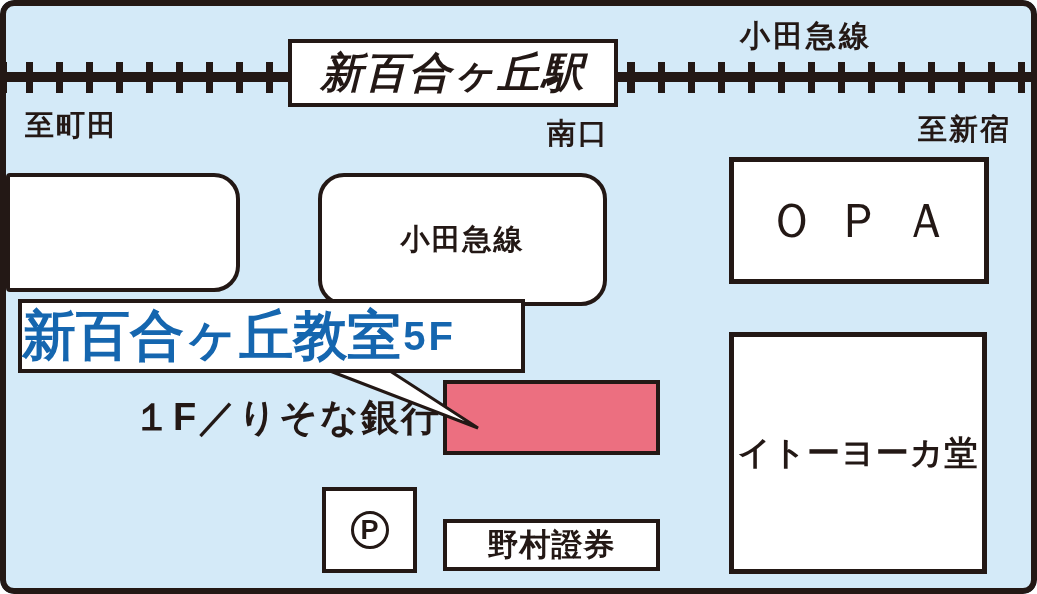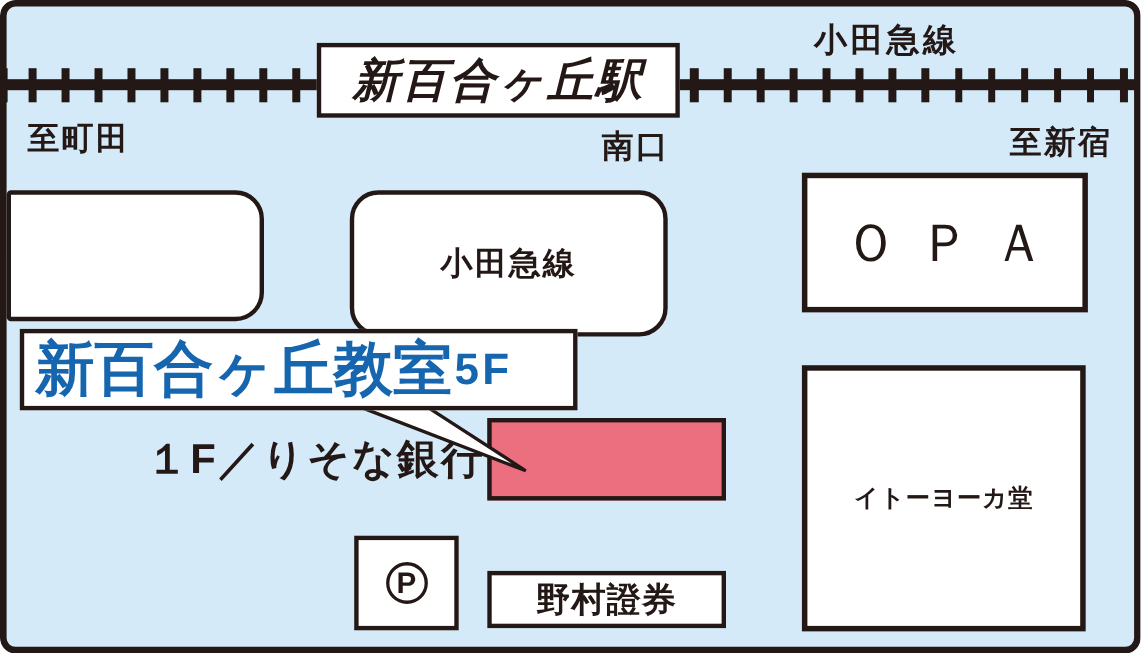--- a/index.html
+++ b/index.html
@@ -39,26 +39,26 @@
   .south-exit{left:547px;top:114px;font-size:29px;letter-spacing:2px;}
 
   .building{
     background:#ffffff;border:4px solid #231815;box-sizing:border-box;
     display:flex;align-items:center;justify-content:center;
     font-weight:600;color:#231815;
   }
   .left-building{left:6px;top:173px;width:234px;height:119px;border-radius:4px 26px 26px 4px;}
   .rotary-building{left:318px;top:173px;width:289px;height:133px;border-radius:26px;font-size:29px;letter-spacing:2px;}
   .opa-building{left:729px;top:157px;width:260px;height:127px;border-width:5px;font-size:48px;font-weight:500;letter-spacing:0.40em;text-indent:0.40em;}
-  .itoyokado-building{left:729px;top:332px;width:258px;height:242px;border-width:5px;font-size:22px;letter-spacing:1px;}
+  .itoyokado-building{left:729px;top:332px;width:258px;height:242px;border-width:5px;font-size:33px;letter-spacing:1px;}
 
   .callout-box{
     left:18px;top:299px;width:507px;height:74px;background:#ffffff;
     border:4px solid #231815;box-sizing:border-box;z-index:20;
-    display:flex;align-items:center;padding-left:10px;
+    display:flex;align-items:center;
   }
   .callout-name{font-size:54px;font-weight:700;color:#1566af;letter-spacing:0px;white-space:nowrap;}
   .callout-floor{font-size:40px;font-weight:700;color:#1566af;margin-left:2px;letter-spacing:3px;white-space:nowrap;}
 
   .pointer-svg{position:absolute;inset:0;width:1037px;height:594px;z-index:15;pointer-events:none;}
 
   .resona-note{left:133px;top:392px;font-size:38px;letter-spacing:2px;}
 
   .pink-building{left:443px;top:380px;width:217px;height:75px;background:#ec6f80;border:4px solid #231815;box-sizing:border-box;z-index:5;}
   .mizuho-building{left:443px;top:451px;width:217px;height:65px;font-size:31px;letter-spacing:1px;}

